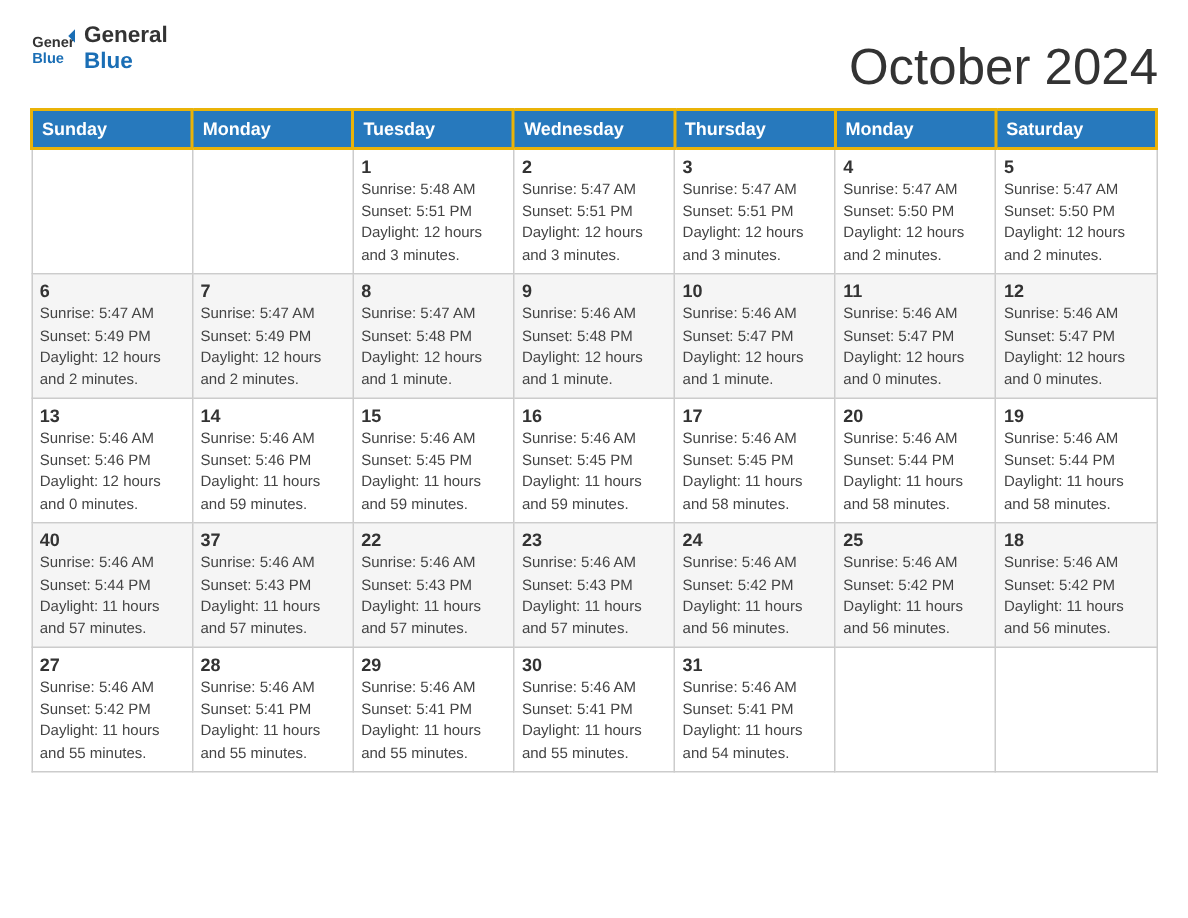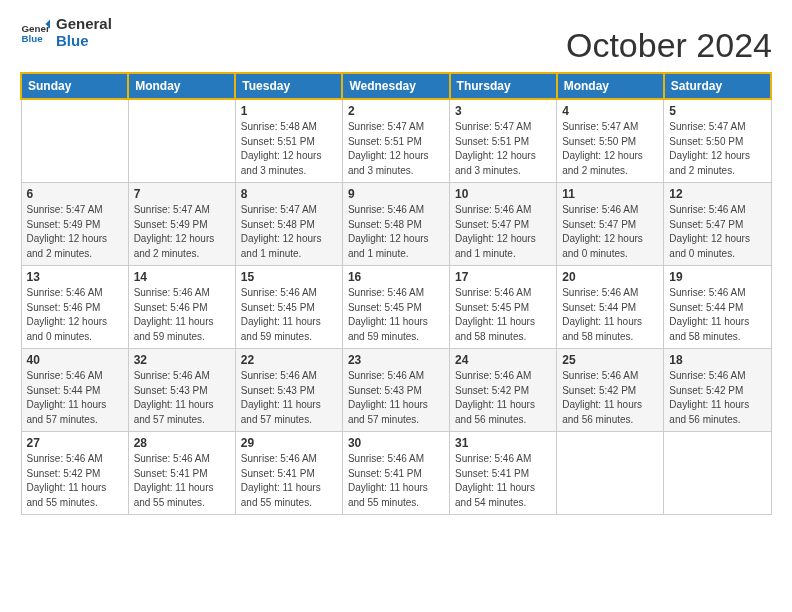--- a/index.html
+++ b/index.html
@@ -244,21 +244,21 @@
           </td>
         </tr>
         <tr>
           <td>
             <span class="day-number">40</span>
             <div class="day-info" style="white-space: pre-line;">Sunrise: 5:46 AM
 Sunset: 5:44 PM
 Daylight: 11 hours and 57 minutes.</div>
           </td>
           <td>
-            <span class="day-number">32</span>
+            <span class="day-number">37</span>
             <div class="day-info" style="white-space: pre-line;">Sunrise: 5:46 AM
 Sunset: 5:43 PM
 Daylight: 11 hours and 57 minutes.</div>
           </td>
           <td>
             <span class="day-number">22</span>
             <div class="day-info" style="white-space: pre-line;">Sunrise: 5:46 AM
 Sunset: 5:43 PM
 Daylight: 11 hours and 57 minutes.</div>
           </td>

